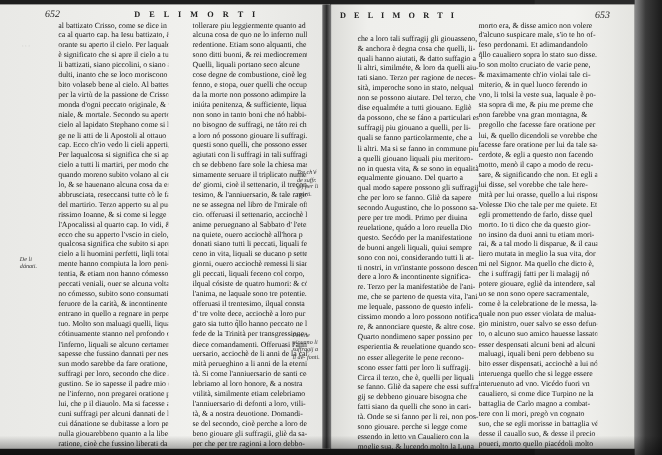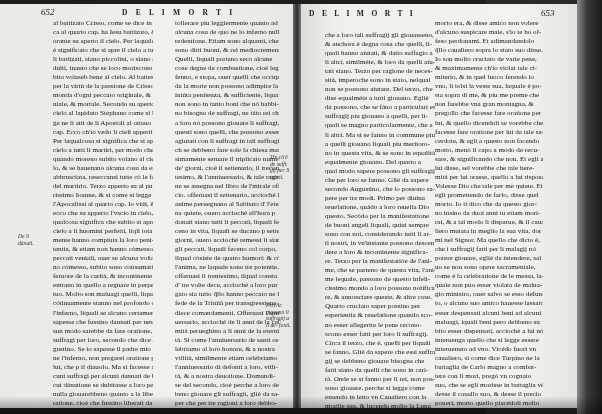--- a/index.html
+++ b/index.html
@@ -171,41 +171,41 @@
         <span class="ln">che a loro tali suffragij gli giouasseno,</span>
         <span class="ln">&amp; anchora è degna cosa che quelli, li-</span>
         <span class="ln">quali hanno aiutati, &amp; datto suffagio a</span>
         <span class="ln">li altri, similméte, &amp; loro da quelli aiu-</span>
         <span class="ln">tati siano. Terzo per ragione de neces-</span>
         <span class="ln">sità, imperoche sono in stato, nelqual</span>
         <span class="ln">non se possono aiutare. Del terzo, che</span>
         <span class="ln">dise equalméte a tutti giouano. Egliè</span>
         <span class="ln">da possono, che se fáno a particulari essi</span>
         <span class="ln">suffragij piu giouano a quelli, per li-</span>
-        <span class="ln">quali se magno particolarmente, che a</span>
+        <span class="ln">quali se fanno particolarmente, che a</span>
         <span class="ln">li altri. Ma si se fanno in commune piu</span>
         <span class="ln">a quelli giouano liquali piu meritoro-</span>
         <span class="ln">no in questa vita, &amp; se sono in equalità,</span>
         <span class="ln">equalmente giouano. Del quarto a</span>
         <span class="ln">qual modo sapere possono gli suffragij,</span>
         <span class="ln">che per loro se fanno. Gliè da sapere</span>
         <span class="ln">secondo Augustino, che lo possono sa-</span>
         <span class="ln">pere per tre modi. Primo per diuina</span>
         <span class="ln">reuelatione, quádo a loro reuella Dio</span>
         <span class="ln">questo. Secódo per la manifestatione</span>
         <span class="ln">de buoni angeli liquali, quiui sempre</span>
         <span class="ln">sono con noi, considerando tutti li at-</span>
         <span class="ln">ti nostri, in vn'instante possono descen</span>
         <span class="ln">dere a loro &amp; incontinente significa-</span>
         <span class="ln">re. Terzo per la manifestatiòe de l'ani-</span>
         <span class="ln">me, che se parteno de questa vita, l'ani-</span>
         <span class="ln">me lequale, passono de questo infeli-</span>
         <span class="ln">cissimo mondo a loro possono notifica</span>
         <span class="ln">re, &amp; annonciare queste, &amp; altre cose.</span>
-        <span class="ln">Quarto cruciato saper possino per</span>
+        <span class="ln">Quarto nondimeno saper possino per</span>
         <span class="ln">esperientia &amp; reuelatione quando sco-</span>
         <span class="ln">no esser allegerite le pene recono-</span>
         <span class="ln">scono esser fatti per loro li suffragij.</span>
         <span class="ln">Circa il terzo, che è, quelli per liquali</span>
         <span class="ln">se fanno. Gliè da sapere che essi suffra</span>
         <span class="ln">gij se debbeno giouare bisogna che</span>
         <span class="ln">fatti siano da quelli che sono in cari-</span>
         <span class="ln">tà. Onde se si fanno per li rei, non pos-</span>
         <span class="ln">sono giouare. perche si legge come</span>
         <span class="ln">essendo in letto vn Caualiero con la</span>

